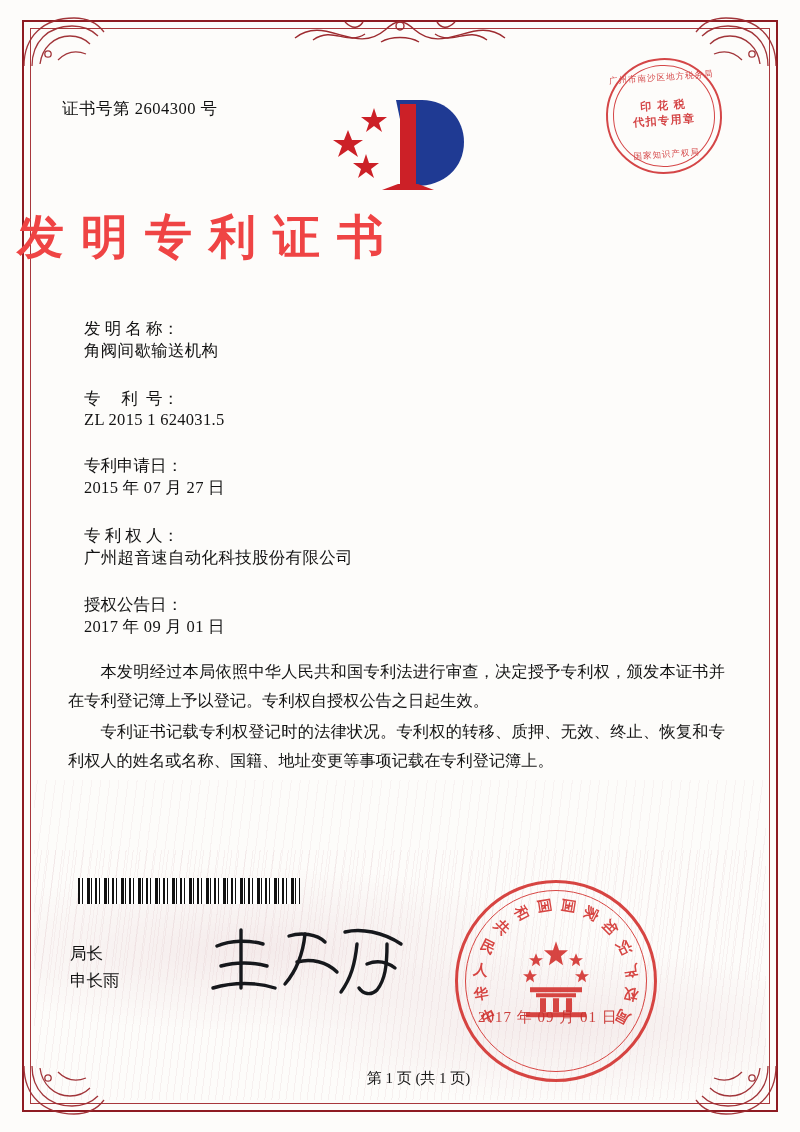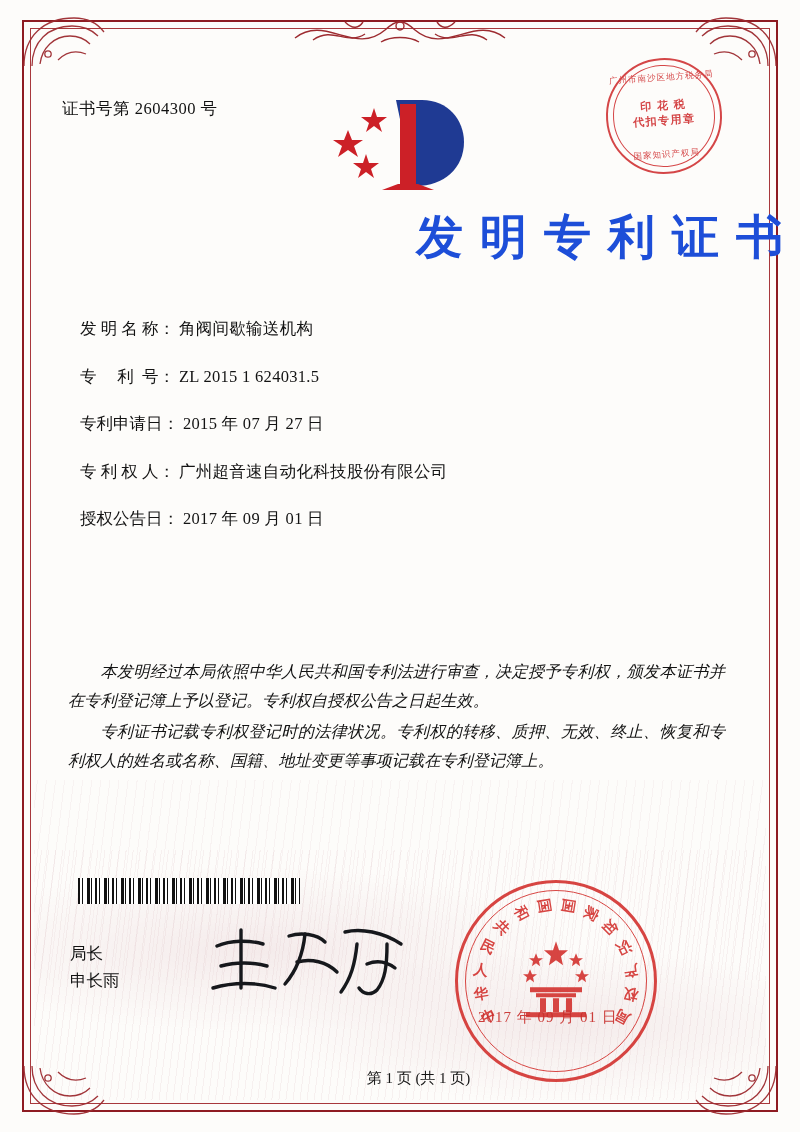--- a/index.html
+++ b/index.html
@@ -111,26 +111,26 @@
     top: 86px;
     width: 148px;
     height: 112px;
   }
   .logo svg { width: 100%; height: 100%; display: block; }
 
   .title {
     position: absolute;
     left: 0; right: 0;
     top: 206px;
-    text-align: right;
+    text-align: left;
     font-size: 47px;
     letter-spacing: 17px;
     text-indent: 17px;
     font-weight: 700;
-    color: #1d4ed8;
+    color: #ef4444;
     font-family: "DejaVu Serif", "Liberation Serif", serif;
   }
 
   
   .seal-tax {
     position: absolute;
     right: 78px;
     top: 58px;
     width: 112px;
     height: 112px;
@@ -173,20 +173,21 @@
     left: 80px;
     top: 318px;
     right: 70px;
   }
   .field-row {
     display: flex;
     align-items: baseline;
     margin-bottom: 25.5px;
     font-size: 16.5px;
     color: #131313;
+    flex-direction: column;
   }
   .field-label {
     white-space: pre;
     flex: 0 0 auto;
   }
   .field-value {
     margin-left: 4px;
     letter-spacing: .3px;
   }
 
@@ -197,21 +198,20 @@
     right: 66px;
     top: 658px;
     font-size: 16.2px;
     line-height: 29px;
     color: #131313;
     text-align: justify;
   }
   .body-text p {
     margin: 0 9px 2px 0;
     text-indent: 2em;
-    font-style: italic;
   }
 
   
   .barcode {
     position: absolute;
     left: 78px;
     top: 878px;
     width: 222px;
     height: 26px;
     background:

